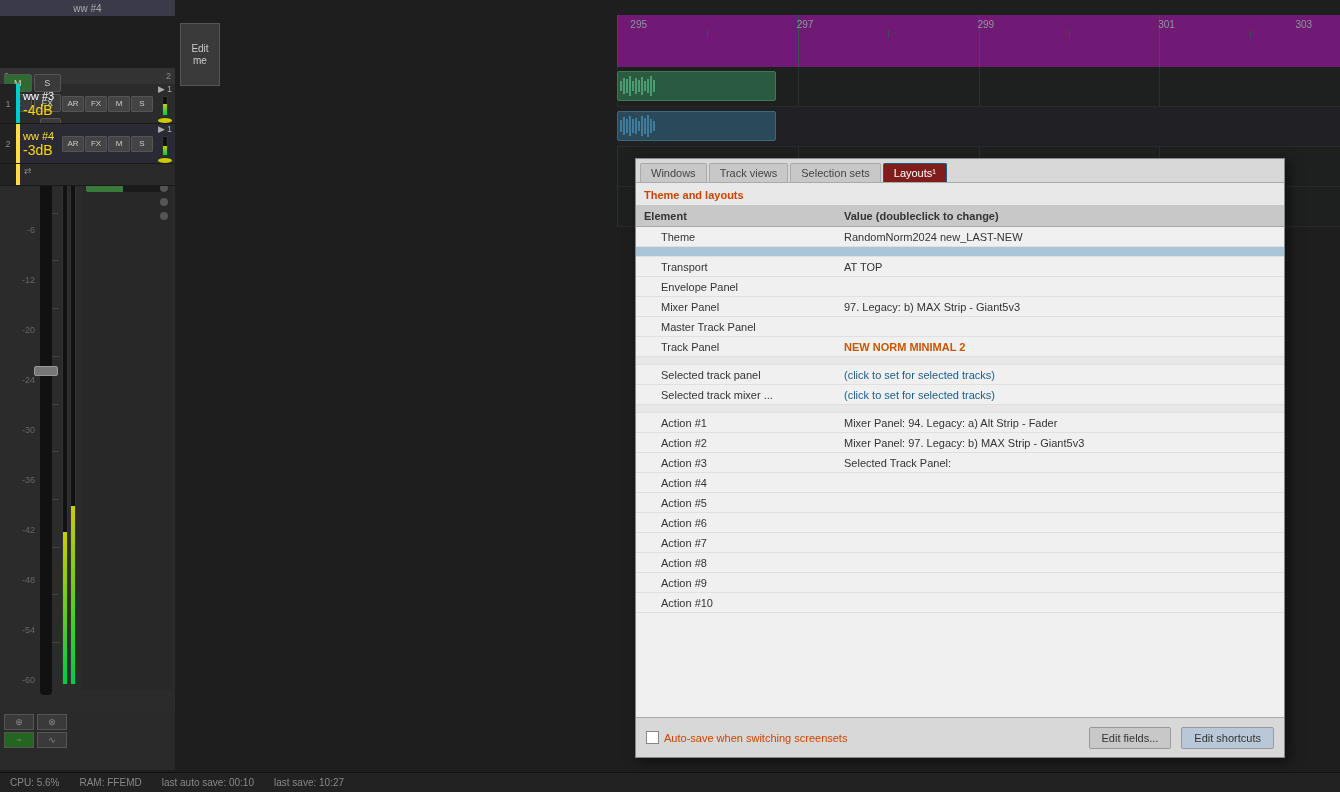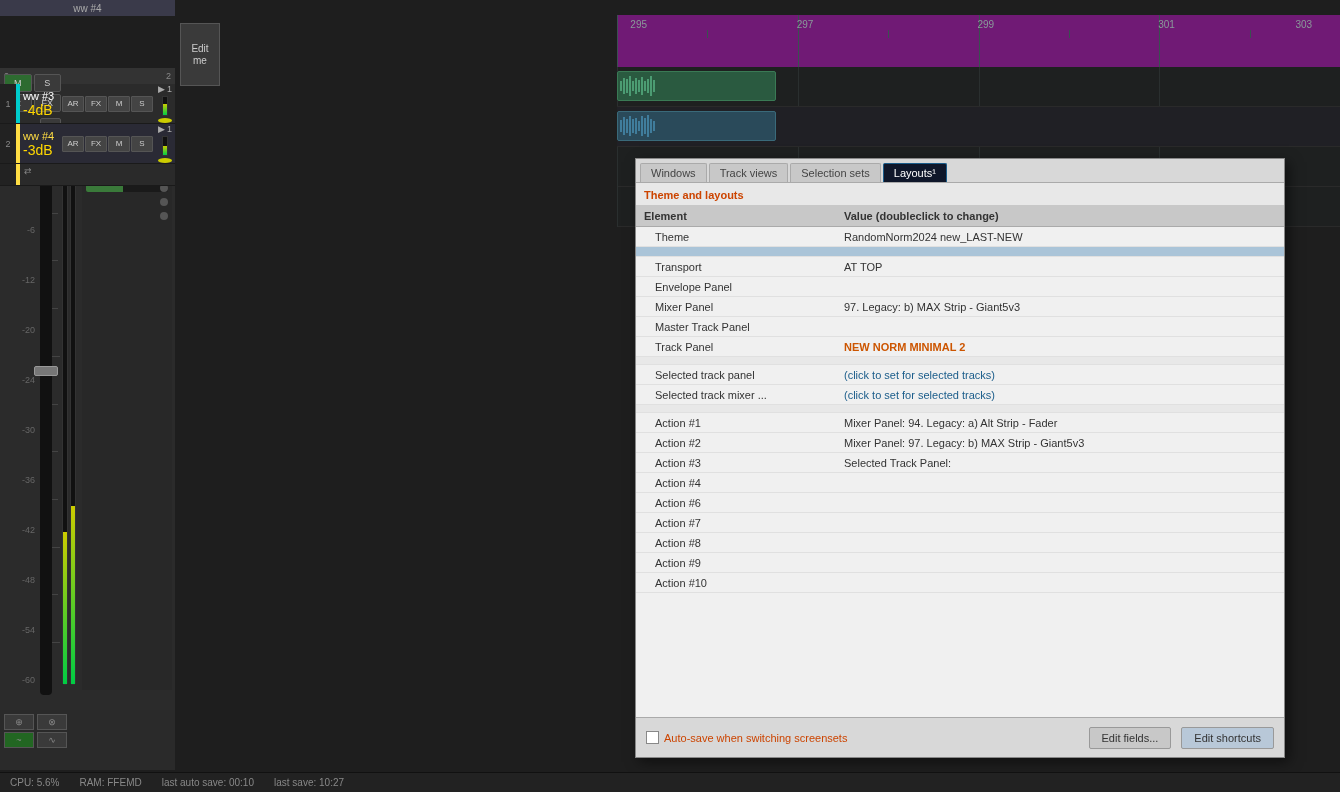--- a/index.html
+++ b/index.html
@@ -116,21 +116,21 @@
       background: #c8c8c8;
       border: 1px solid #aaa;
       border-bottom: none;
       font-size: 11px;
       color: #444;
       cursor: pointer;
       border-radius: 2px 2px 0 0;
     }
 
     .dialog-tab.active {
-      background: #0f172a;
+      background: #7f1d1d;
       color: #fff;
       border-color: #1a5c8a;
     }
 
     .dialog-section-title {
       padding: 6px 8px 4px;
       font-size: 11px;
       color: #cc4400;
       font-weight: bold;
     }
@@ -180,21 +180,21 @@
       border-bottom: 1px solid #e0e0e0;
     }
 
     .table-row.spacer {
       height: 8px;
       background: #e8e8e8;
     }
 
     .table-cell-element {
       width: 200px;
-      padding: 0 19px;
+      padding: 0 25px;
       font-size: 11px;
       color: #333;
       flex-shrink: 0;
       white-space: nowrap;
       overflow: hidden;
     }
 
     .table-cell-value {
       flex: 1;
       padding: 0 8px;
@@ -957,20 +957,24 @@
           <div class="table-row">
             <div class="table-cell-element"><span>Action #3</span></div>
             <div class="table-cell-value"><span>Selected Track Panel:</span></div>
           </div>
 
           <div class="table-row">
             <div class="table-cell-element"><span>Action #4</span></div>
             <div class="table-cell-value"></div>
           </div>
 
+          <div class="table-row">
+            <div class="table-cell-element"><span>Action #5</span></div>
+            <div class="table-cell-value"></div>
+          </div>
 
           <div class="table-row">
             <div class="table-cell-element"><span>Action #6</span></div>
             <div class="table-cell-value"></div>
           </div>
 
           <div class="table-row">
             <div class="table-cell-element"><span>Action #7</span></div>
             <div class="table-cell-value"></div>
           </div>

